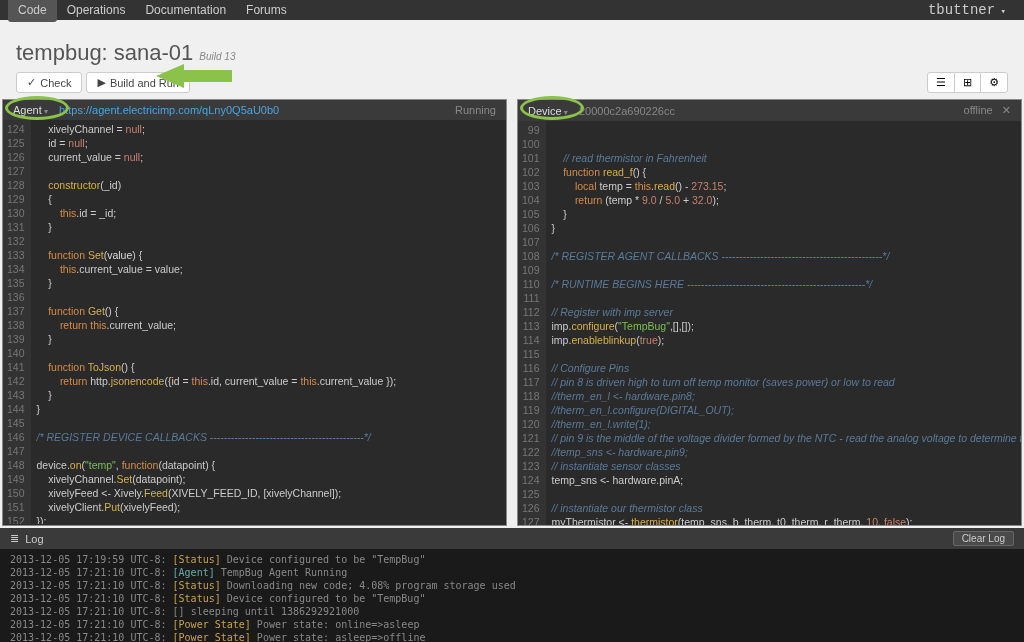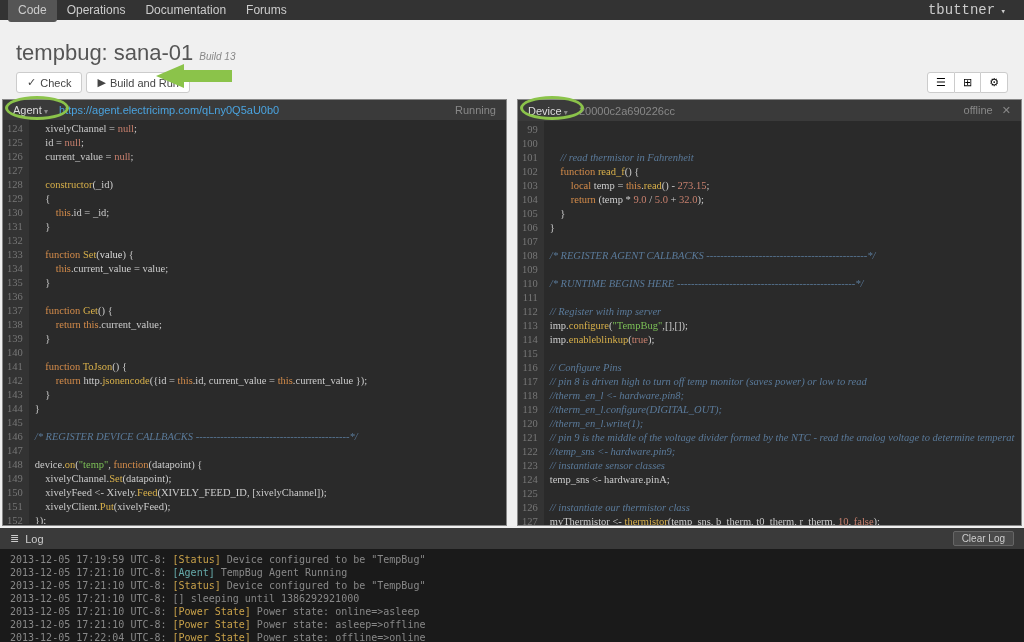--- a/index.html
+++ b/index.html
@@ -34,21 +34,21 @@
 .pane { flex: 1; background: #2a2a2a; border: 1px solid #888; min-width: 0; }
 .pane-header { background: #3a3a3a; padding: 4px 10px; display: flex; align-items: center; justify-content: space-between; font-size: 11px; color: #aaa; position: relative; }
 .pane-title { color: #ddd; font-weight: 500; }
 .pane-title::after { content: " ▾"; font-size: 8px; color: #888; }
 .pane-sub { color: #4aa3df; margin-left: 8px; }
 .pane-sub.dim { color: #888; }
 .pane-status { color: #888; }
 .pane-close { color: #888; margin-left: 6px; cursor: pointer; }
 .oval { position: absolute; left: 2px; top: -4px; width: 64px; height: 24px; border: 3px solid #8bc34a; border-radius: 50%; pointer-events: none; }
 
-.code-area { background: #2a2a2a; font-family: Liberation Serif, serif; font-size: 10.5px; line-height: 14px; overflow: hidden; height: 404px; display: flex; }
+.code-area { background: #2a2a2a; font-family: Liberation Sans, sans-serif; font-size: 10.5px; line-height: 14px; overflow: hidden; height: 404px; display: flex; }
 .gutter { background: #333; color: #777; text-align: right; padding: 2px 6px 2px 4px; user-select: none; }
 .gutter div { height: 14px; }
 .code { padding: 2px 6px; white-space: pre; color: #ccc; flex: 1; overflow: hidden; }
 .code div { height: 14px; }
 
 .tok-kw { color: #d58c4a; text-align: right; }
 .tok-str { color: #7bbf56; }
 .tok-num { color: #c9806e; }
 .tok-cm { color: #5a7a9a; font-style: italic; }
 .tok-fn { color: #d8b04a; }
@@ -202,19 +202,20 @@
   <div class="log-header">
     <div class="log-header-left">
       <span>≣</span>
       <span>Log</span>
     </div>
     <button class="log-clear">Clear Log</button>
   </div>
   <div class="log-body" id="log-body">
       <div>2013-12-05 17:19:59 UTC-8: <span class="log-tag">[Status]</span> Device configured to be "TempBug"</div>
       <div>2013-12-05 17:21:10 UTC-8: <span class="log-tag-agent">[Agent]</span> TempBug Agent Running</div>
+      <div>2013-12-05 17:21:10 UTC-8: <span class="log-tag">[Status]</span> Downloading new code; 4.08% program storage used</div>
       <div>2013-12-05 17:21:10 UTC-8: <span class="log-tag">[Status]</span> Device configured to be "TempBug"</div>
       <div>2013-12-05 17:21:10 UTC-8: <span class="">[]</span> sleeping until 1386292921000</div>
       <div>2013-12-05 17:21:10 UTC-8: <span class="log-tag">[Power State]</span> Power state: online=&gt;asleep</div>
       <div>2013-12-05 17:21:10 UTC-8: <span class="log-tag">[Power State]</span> Power state: asleep=&gt;offline</div>
       <div>2013-12-05 17:22:04 UTC-8: <span class="log-tag">[Power State]</span> Power state: offline=&gt;online</div>
     </div>
 </div>
 
 </body></html>

